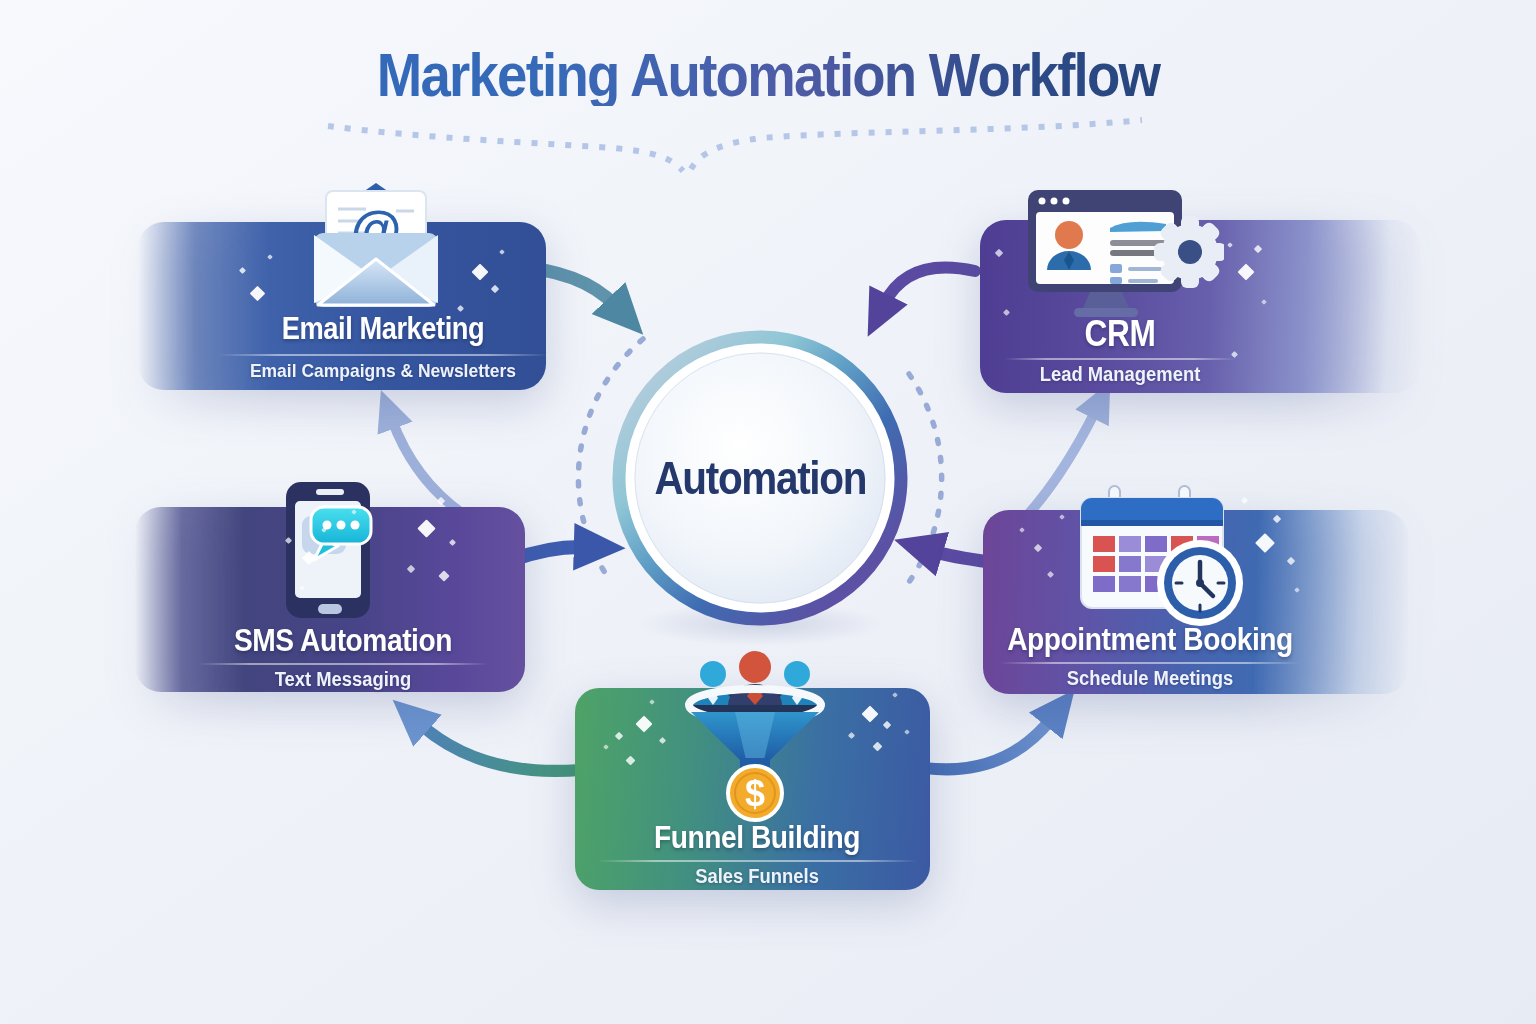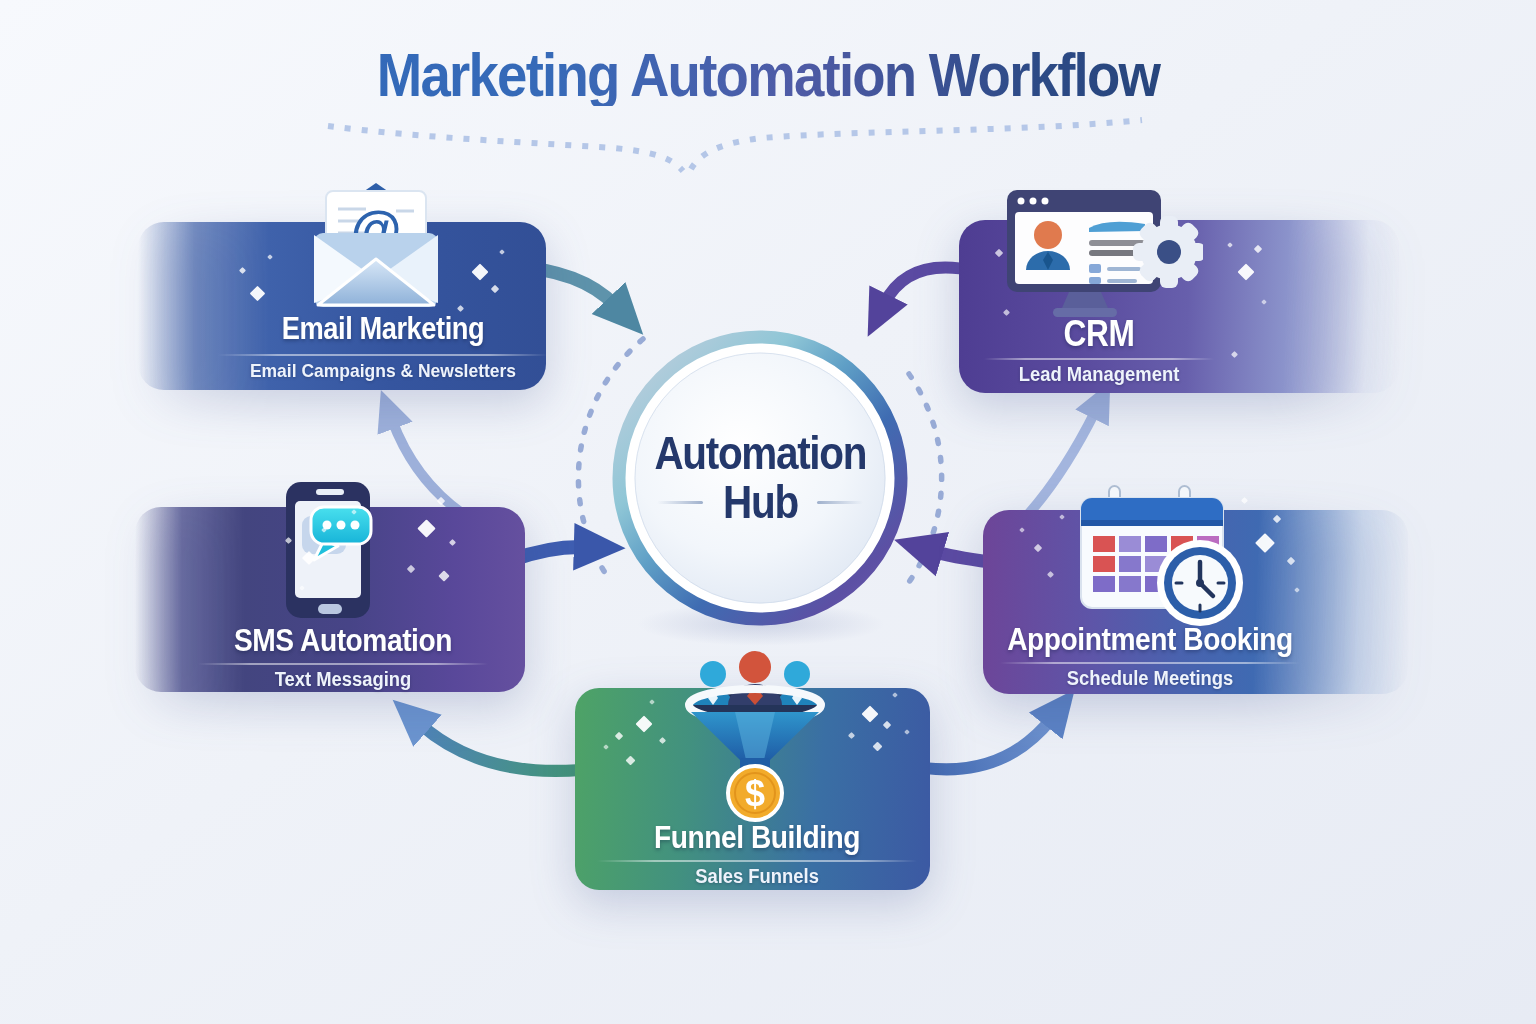--- a/index.html
+++ b/index.html
@@ -138,21 +138,21 @@
       <rect x="18" y="52" width="124" height="74" rx="9" fill="#b9d2ec"></rect>
       <polygon points="18,54 80,98 18,122" fill="#f4f9fe"></polygon>
       <polygon points="142,54 80,98 142,122" fill="#e9f2fb"></polygon>
       <polygon points="22,124 80,78 138,124" fill="url(#envV)" stroke="#ffffff" stroke-width="3" stroke-linejoin="round"></polygon>
     </svg>
     <div class="n-title" style="left:60px;top:90px;width:370px;font-size:31px;">Email Marketing</div>
     <div class="n-sep" style="left:80px;top:132px;width:330px;"></div>
     <div class="n-sub" style="left:60px;top:138px;width:370px;font-size:19px;">Email Campaigns &amp; Newsletters</div>
   </div>
 
-  <div class="node" style="left:959px;top:220px;width:440px;height:173px;">
+  <div class="node" style="left:980px;top:220px;width:440px;height:173px;">
     <div class="box box-crm"></div>
     <svg class="icon" style="left:44px;top:-32px;" width="200" height="134" viewBox="0 0 200 134">
       <rect x="4" y="2" width="154" height="102" rx="10" fill="#3f4474"></rect>
       <circle cx="18" cy="13" r="3.5" fill="#ffffff"></circle>
         <circle cx="30" cy="13" r="3.5" fill="#ffffff"></circle>
         <circle cx="42" cy="13" r="3.5" fill="#ffffff"></circle>
       <rect x="12" y="24" width="138" height="72" rx="4" fill="#fdfdfe"></rect>
       <circle cx="45" cy="47" r="14" fill="#e07a4e"></circle>
       <path d="M23 82 a22 19 0 0 1 44 0 z" fill="#2c6cab"></path>
       <polygon points="45,64 50,72 45,82 40,72" fill="#19558e"></polygon>
@@ -300,25 +300,20 @@
           <stop offset=".55" stop-color="#f2f6fb"></stop>
           <stop offset="1" stop-color="#dbe4f1"></stop>
         </radialGradient>
       </defs>
       <circle cx="152" cy="152" r="140" fill="none" stroke="url(#ringGrad)" stroke-width="15"></circle>
       <circle cx="152" cy="152" r="130" fill="url(#hubFill)" stroke="#ffffff" stroke-width="9"></circle>
       <circle cx="152" cy="152" r="125" fill="none" stroke="#cfdaea" stroke-width="1" opacity=".7"></circle>
     </svg>
     <div class="hub-text">
       <div class="hub-line">Automation</div>
-      <div class="hub-row">
-        <span class="hub-dash l"></span>
-        <span class="hub-line">Hub</span>
-        <span class="hub-dash r"></span>
-      </div>
     </div>
   </div>
 
   <h1 class="title">Marketing Automation Workflow</h1>
 
 <div class="sp" style="left: 252px; top: 288px; width: 11px; height: 11px; opacity: 0.95;"></div>
     <div class="sp" style="left: 240px; top: 268px; width: 5px; height: 5px; opacity: 0.8;"></div>
     <div class="sp" style="left: 268px; top: 255px; width: 4px; height: 4px; opacity: 0.7;"></div>
     <div class="sp" style="left: 474px; top: 266px; width: 12px; height: 12px; opacity: 0.95;"></div>
     <div class="sp" style="left: 492px; top: 286px; width: 6px; height: 6px; opacity: 0.8;"></div>

